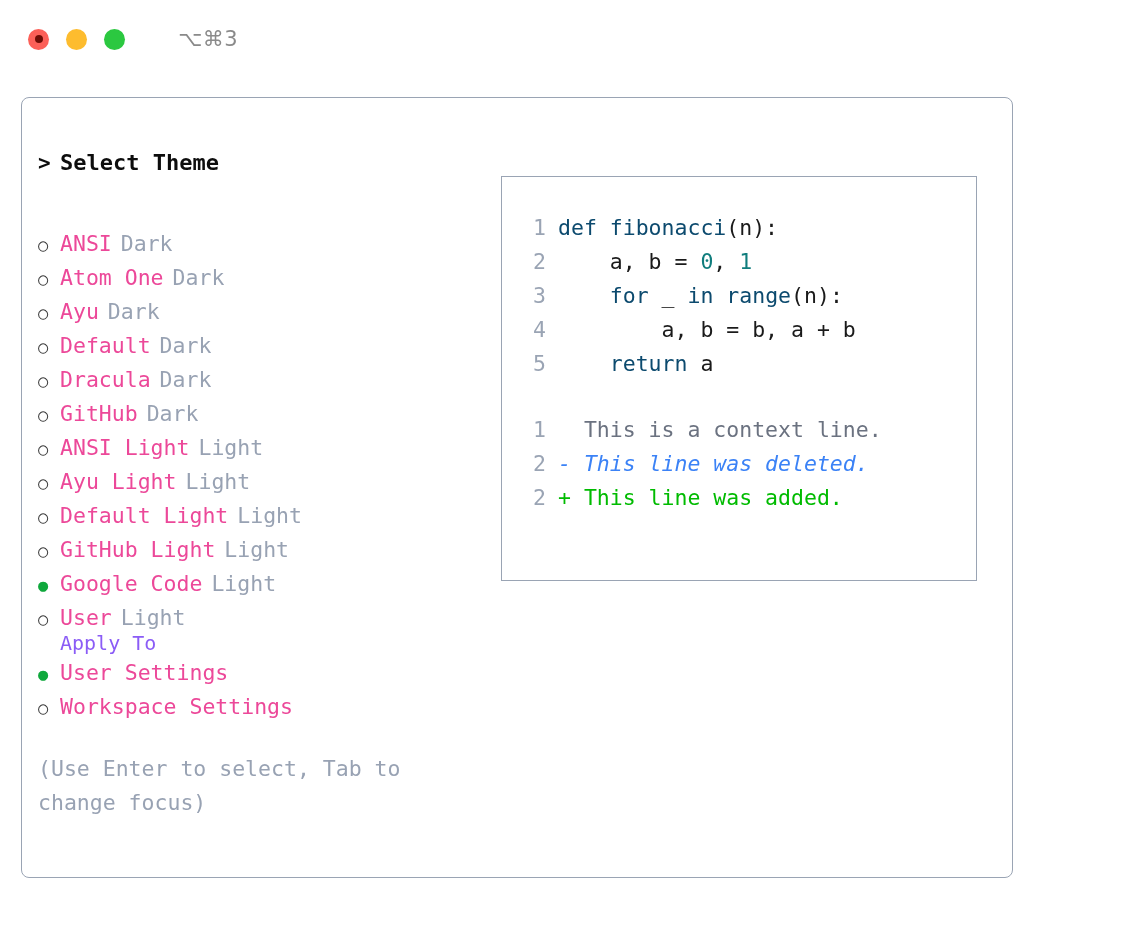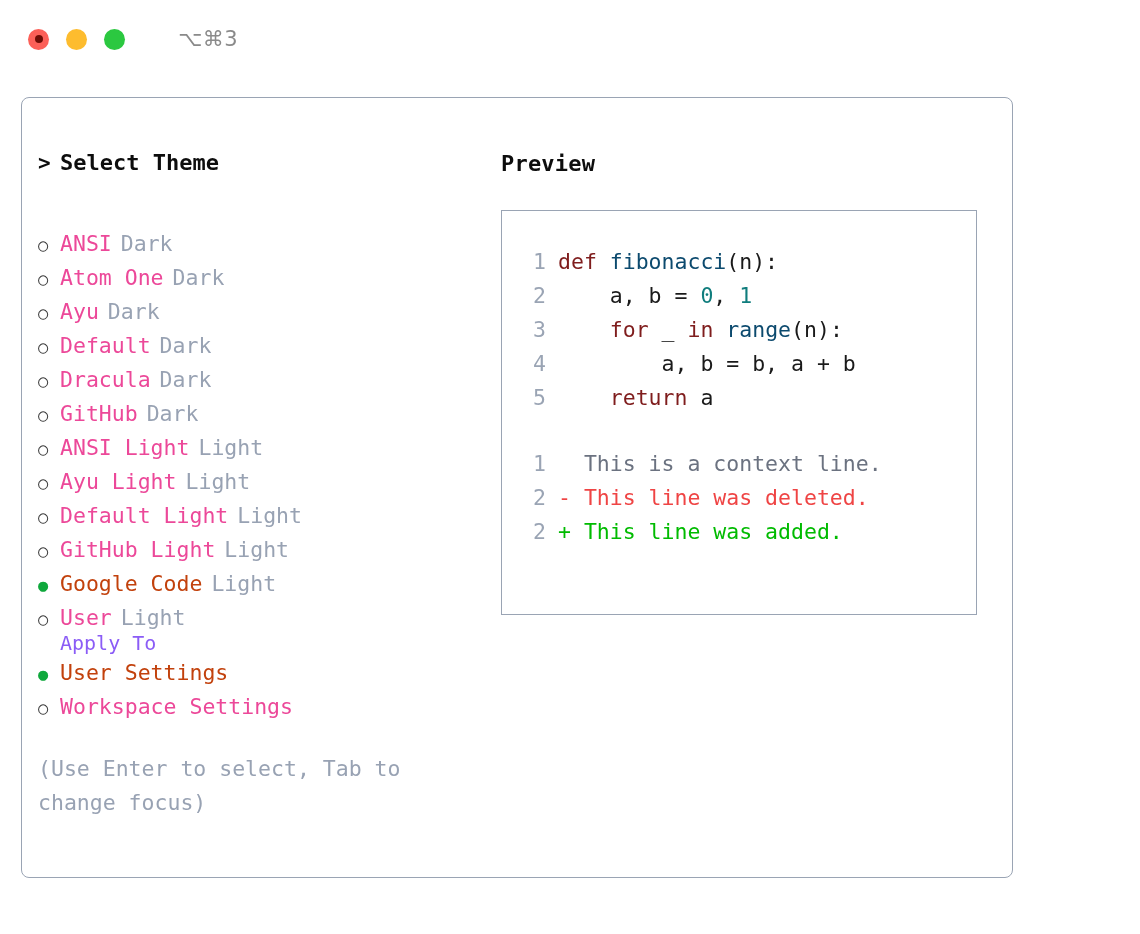--- a/index.html
+++ b/index.html
@@ -106,21 +106,21 @@
     color: #262626;
     display: inline-block;
   }
   .heading {
     font-weight: bold;
     color: #0d0d0d;
     font-size: 22px;
   }
   .heading .marker { font-weight: bold; color:#0d0d0d; font-size: 21px; }
   .name { color: #ec4899; }
-  .name.selected { color: #c2410c; }
+  .name.selected { color: #ec4899; }
   .tag {
     color: #98a2b3;
     margin-left: 9px;
     margin-top: 47px;
   }
   .marker.dot-filled { color: #0fa83c; font-size: 17px; }
   .marker.dot-open   { color: #3a3a3a; font-size: 17px; }
 
   .spacer-block { height: 34px; }
   .group-label {
@@ -174,26 +174,26 @@
   .lineno {
     width: 28px;
     flex: 0 0 28px;
     text-align: right;
     color: #9aa4b4;
     margin-right: 12px;
   }
   .code-text { white-space: pre; }
   .gap-line { height: 32px; }
 
-  .tok-kw   { color: #7f1d1d; }
+  .tok-kw   { color: #0c4a6e; }
   .tok-fn   { color: #0c4a6e; }
   .tok-num  { color: #107d7d; }
   .tok-pl   { color: #1a1a1a; }
   .diff-ctx { color: #6b7280; }
-  .diff-del { color: #ef4444; }
+  .diff-del { color: #3b82f6; font-style: italic; }
   .diff-add { color: #00bb00; }
 </style>
 </head>
 <body>
 
 <div class="screen">
 
   <div class="titlebar">
     <div class="lights">
       <span class="light red"></span>
@@ -234,21 +234,20 @@
 
         <div id="apply-list">
             <div class="row"><span class="marker dot-filled">●</span><span class="name selected">User Settings</span></div>
             <div class="row"><span class="marker dot-open">○</span><span class="name">Workspace Settings</span></div>
           </div>
 
         <div class="hint">(Use Enter to select, Tab to change focus)</div>
       </div>
 
       <div class="right-col">
-        <div class="preview-title">Preview</div>
         <div class="preview-box">
           <div id="code-block">
               <div class="code-line"><span class="lineno">1</span><span class="code-text"><span class="tok-kw">def </span><span class="tok-fn">fibonacci</span><span class="tok-pl">(n):</span></span></div>
               <div class="code-line"><span class="lineno">2</span><span class="code-text"><span class="tok-pl">    a, b = </span><span class="tok-num">0</span><span class="tok-pl">, </span><span class="tok-num">1</span></span></div>
               <div class="code-line"><span class="lineno">3</span><span class="code-text"><span class="tok-pl">    </span><span class="tok-kw">for</span><span class="tok-pl"> _ </span><span class="tok-kw">in</span><span class="tok-pl"> </span><span class="tok-fn">range</span><span class="tok-pl">(n):</span></span></div>
               <div class="code-line"><span class="lineno">4</span><span class="code-text"><span class="tok-pl">        a, b = b, a + b</span></span></div>
               <div class="code-line"><span class="lineno">5</span><span class="code-text"><span class="tok-pl">    </span><span class="tok-kw">return</span><span class="tok-pl"> a</span></span></div>
             </div>
           <div class="gap-line"></div>
           <div id="diff-block">

